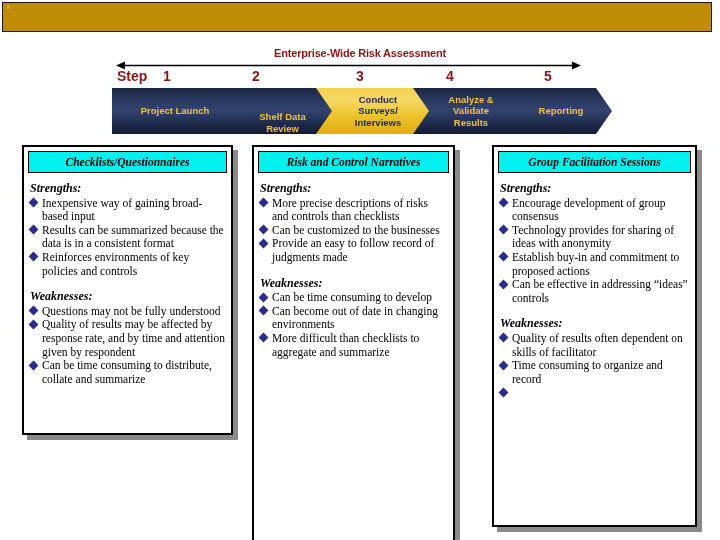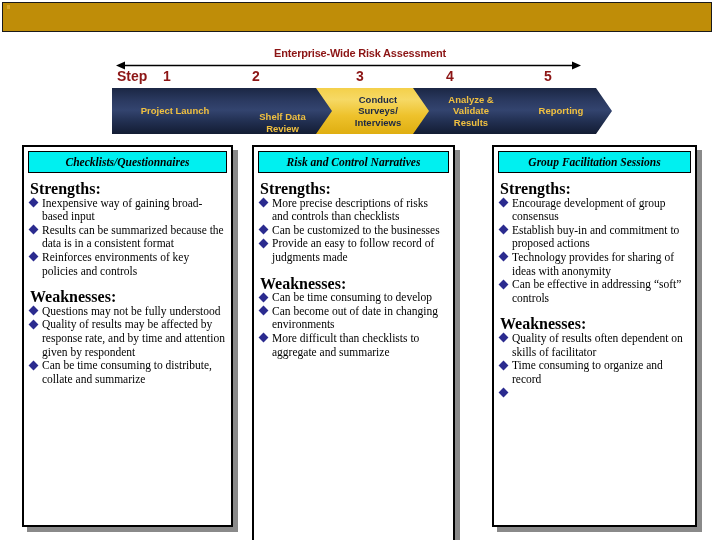--- a/index.html
+++ b/index.html
@@ -136,22 +136,23 @@
     white-space: nowrap;
   }
   .panel-body {
     padding: 9px 6px 4px 6px;
     font-family: "Liberation Serif", "DejaVu Serif", serif;
     font-size: 11.5px;
     line-height: 13.6px;
     color: #000000;
   }
   .section-title {
-    font-weight: bold;
-    font-size: 16px;
+    font-style: italic;
+    font-weight: bold;
+    font-size: 12px;
     color: #000000;
     margin: 0 0 1px 0;
   }
   .section-title.weak { margin-top: 12px; }
   ul.bullets {
     list-style: none;
     margin: 0;
     padding: 0;
   }
   ul.bullets li {
@@ -204,21 +205,21 @@
     <span>Conduct<br>Surveys/<br>Interviews</span>
   </div>
   <div class="chevron chevron-dark" style="left:413px;width:108px;">
     <span>Analyze &amp;<br>Validate<br>Results</span>
   </div>
   <div class="chevron chevron-dark" style="left:502px;width:110px;">
     <span>Reporting</span>
   </div>
 </div>
 
-<div class="panel" style="left:22px;top:145px;width:211px;height:382px;">
+<div class="panel" style="left:22px;top:145px;width:211px;height:290px;">
   <div class="panel-header">Checklists/Questionnaires</div>
   <div class="panel-body">
     <div class="section-title">Strengths:</div>
     <ul class="bullets">
         <li><span class="dia"></span><span>Inexpensive way of gaining broad-based input</span></li>
         <li><span class="dia"></span><span>Results can be summarized because the data is in a consistent format</span></li>
         <li><span class="dia"></span><span>Reinforces environments of key policies and controls</span></li>
       </ul>
     <div class="section-title weak">Weaknesses:</div>
     <ul class="bullets">
@@ -246,23 +247,23 @@
       </ul>
   </div>
 </div>
 
 <div class="panel" style="left:492px;top:145px;width:205px;height:382px;">
   <div class="panel-header">Group Facilitation Sessions</div>
   <div class="panel-body">
     <div class="section-title">Strengths:</div>
     <ul class="bullets">
         <li><span class="dia"></span><span>Encourage development of group consensus</span></li>
+        <li><span class="dia"></span><span>Technology provides for sharing of ideas with anonymity</span></li>
         <li><span class="dia"></span><span>Establish buy-in and commitment to proposed actions</span></li>
-        <li><span class="dia"></span><span>Technology provides for sharing of ideas with anonymity</span></li>
-        <li><span class="dia"></span><span>Can be effective in addressing “soft” controls</span></li>
+        <li><span class="dia"></span><span>Can be effective in addressing “ideas” controls</span></li>
       </ul>
     <div class="section-title weak">Weaknesses:</div>
     <ul class="bullets">
         <li><span class="dia"></span><span>Quality of results often dependent on skills of facilitator</span></li>
         <li><span class="dia"></span><span>Time consuming to organize and record</span></li>
         <li><span class="dia"></span></li>
       </ul>
   </div>
 </div>
 

